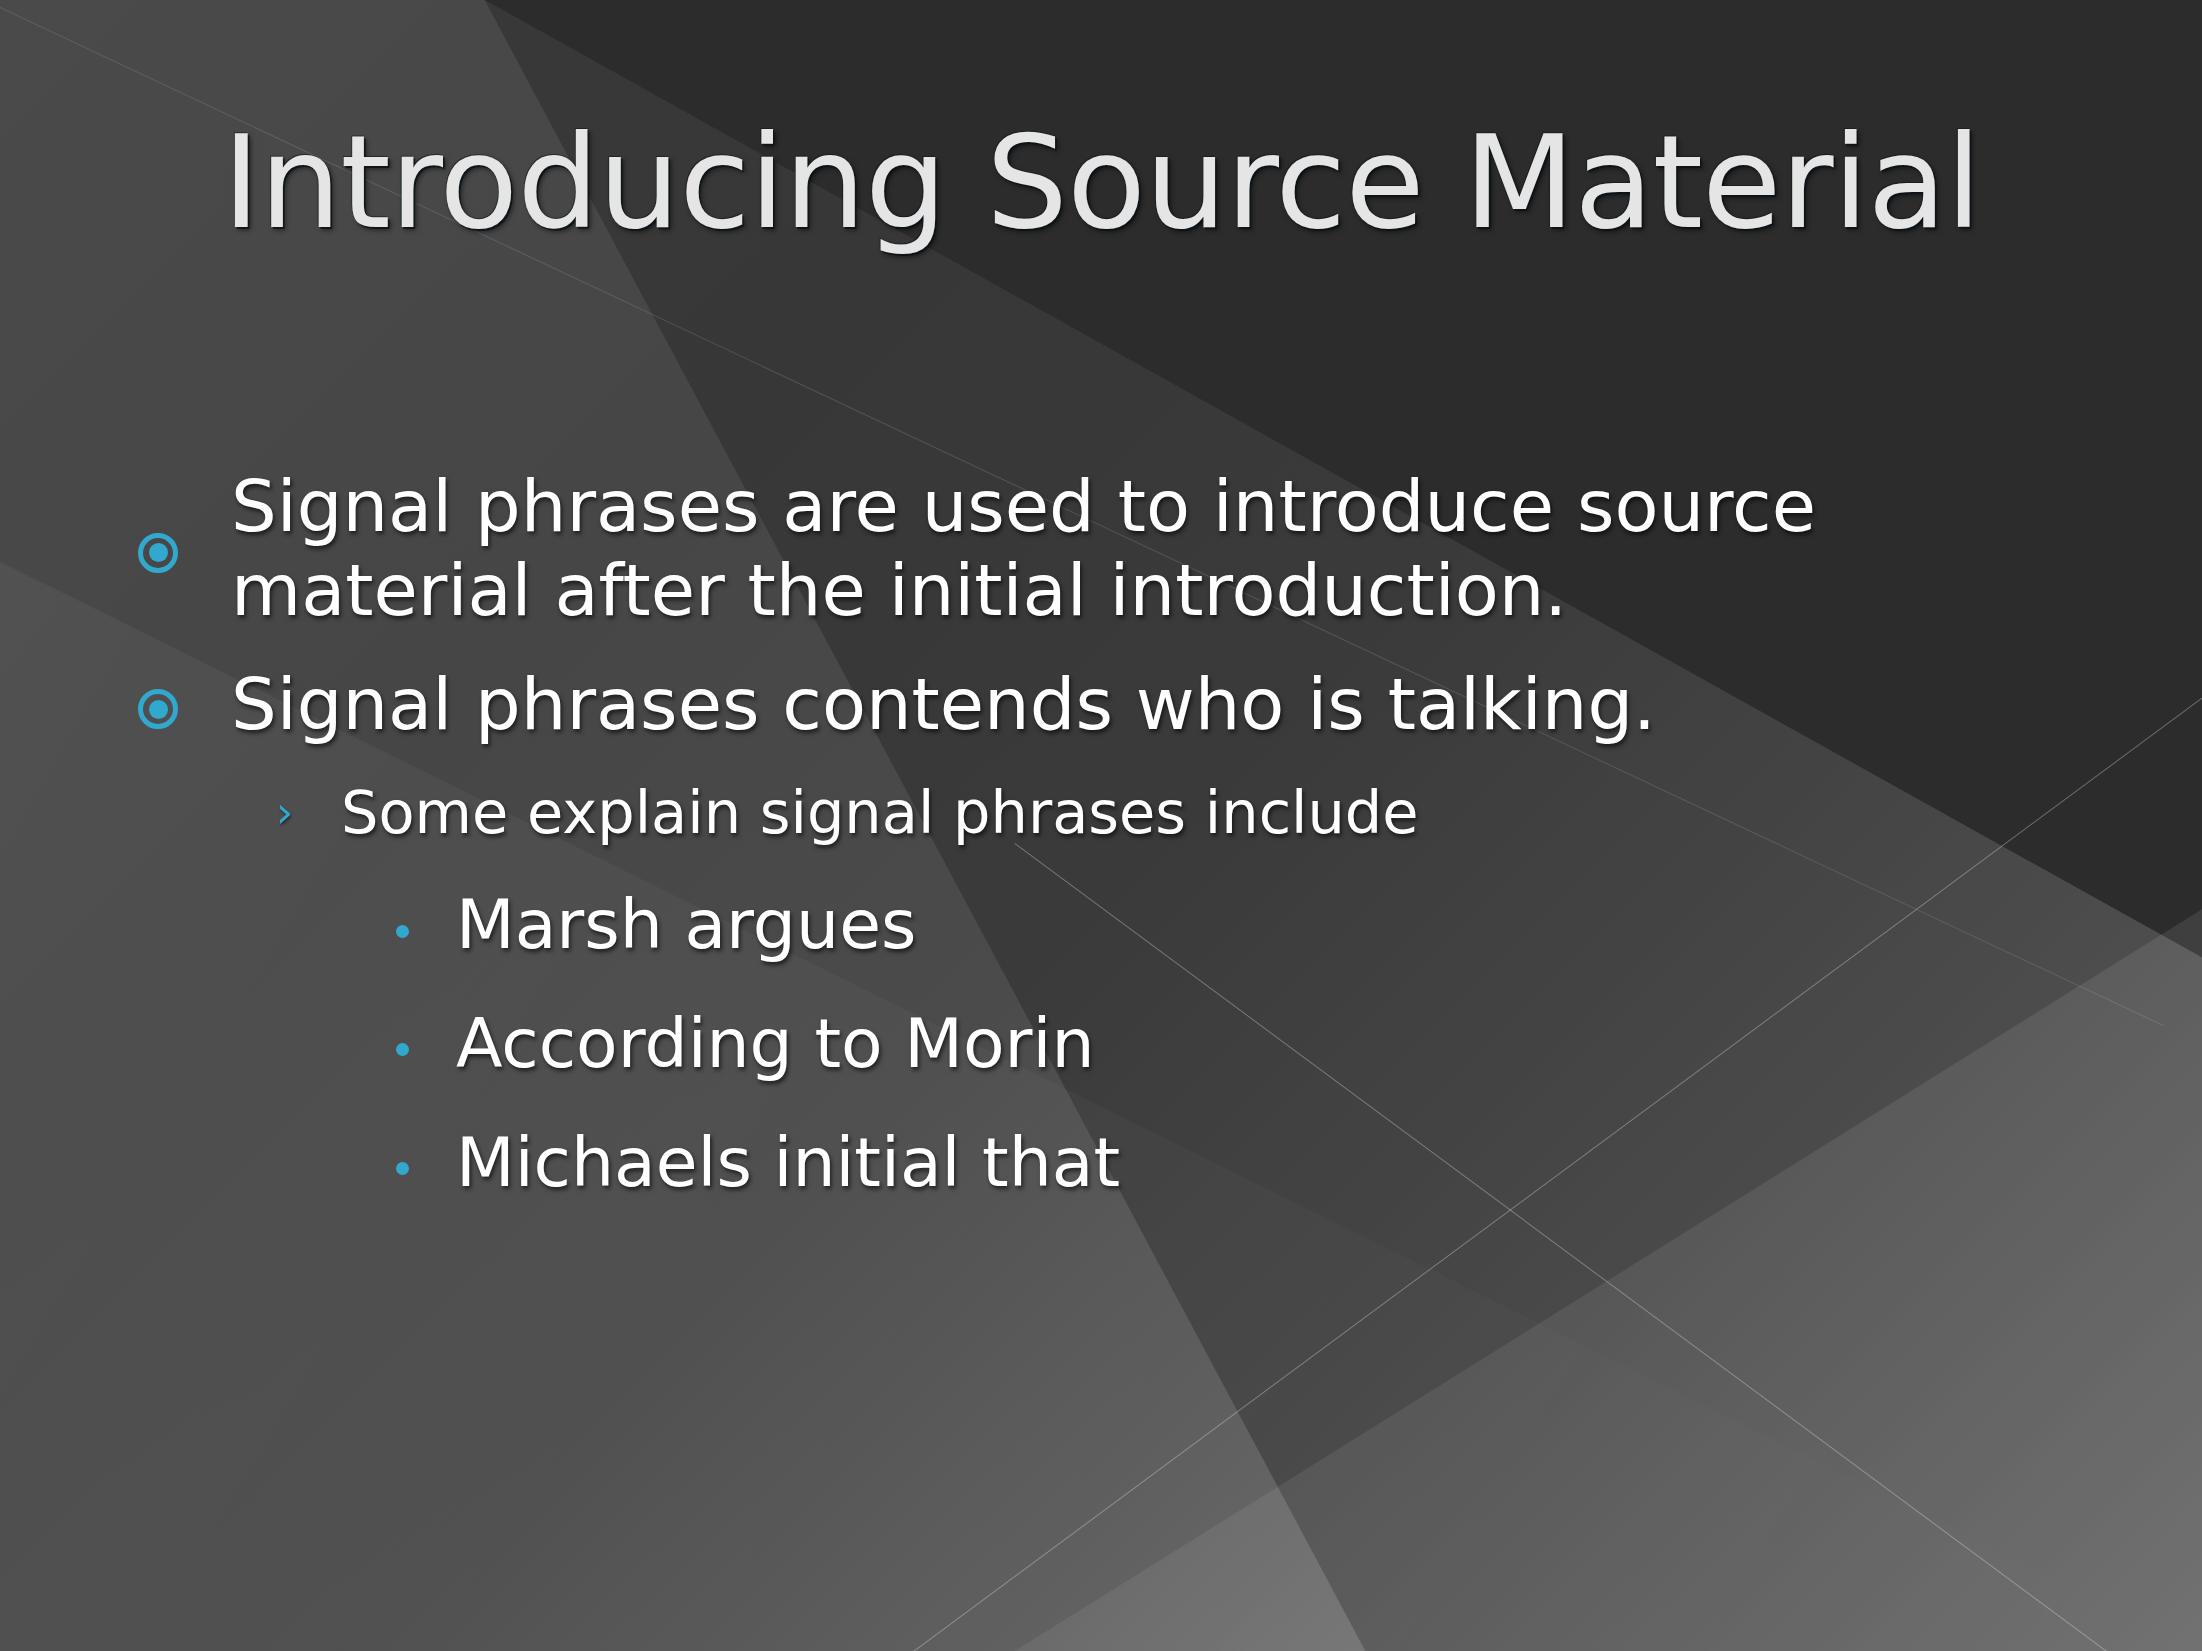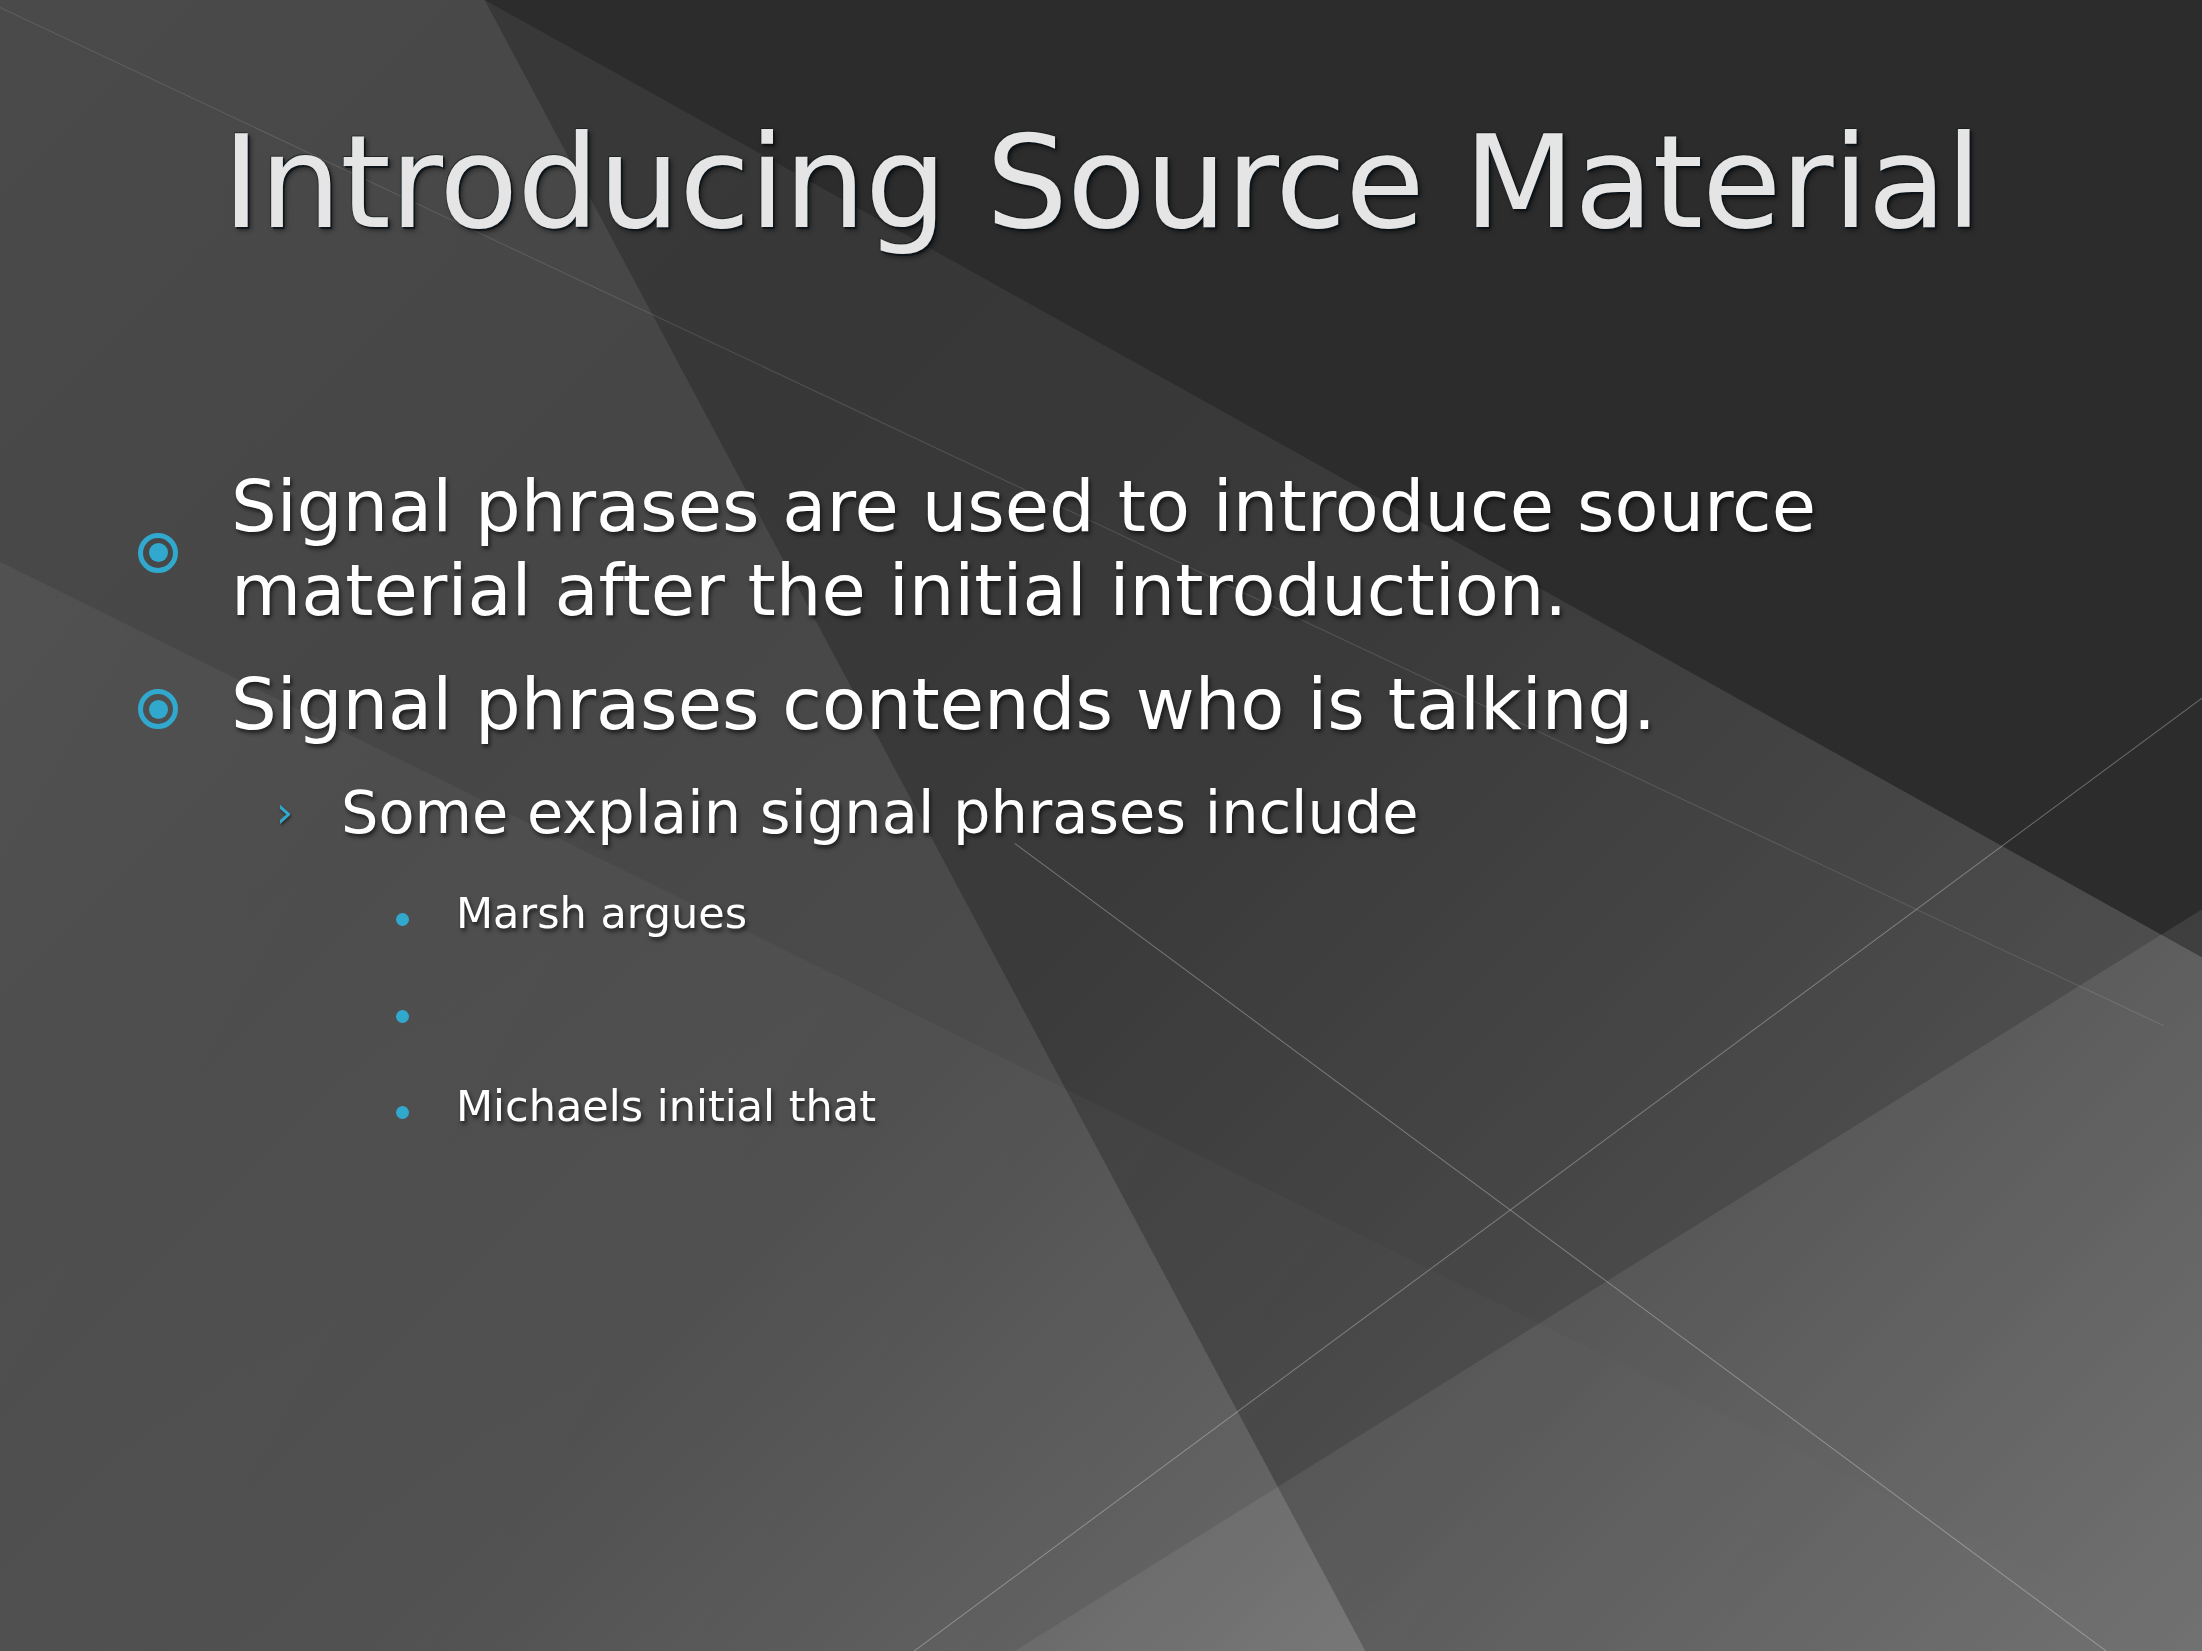--- a/index.html
+++ b/index.html
@@ -152,21 +152,21 @@
   .lvl2 .marker {
     flex: 0 0 65px;
     font-size: 43px;
     line-height: 1.5;
     color: #31A8CE;
     text-shadow: 0.9px 1.7px 2.6px rgba(0,0,0,0.5);
   }
 
   
   .lvl3 {
-    font-size: 43px;
+    font-size: 68px;
     line-height: 1.2;
     margin-left: 258px;
     margin-bottom: 15.5px;
     margin-top: 37px;
   }
   .lvl3 .marker {
     flex: 0 0 60px;
     font-size: 36px;
     line-height: 1.62;
     color: #31A8CE;
@@ -246,20 +246,21 @@
       <span class="marker">
         <span class="dot"></span>
       </span>
       <span class="txt">Marsh argues</span>
     </div>
 
     <div class="bullet lvl3">
       <span class="marker">
         <span class="dot"></span>
       </span>
+      <span class="txt">According to Morin</span>
     </div>
 
     <div class="bullet lvl3">
       <span class="marker">
         <span class="dot"></span>
       </span>
       <span class="txt">Michaels initial that</span>
     </div>
 
   </div>

